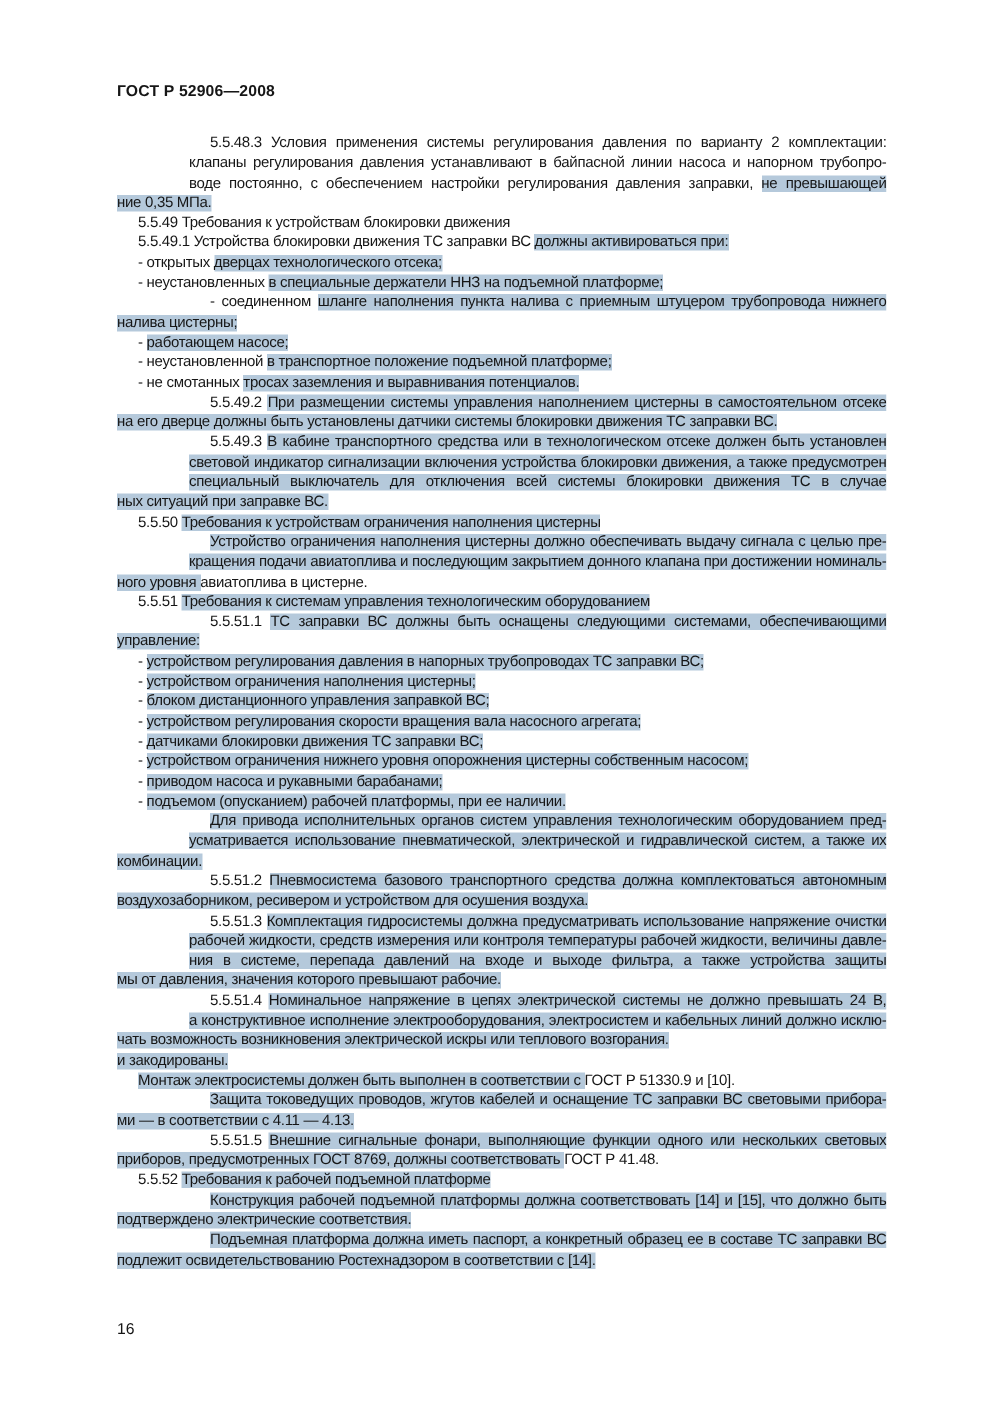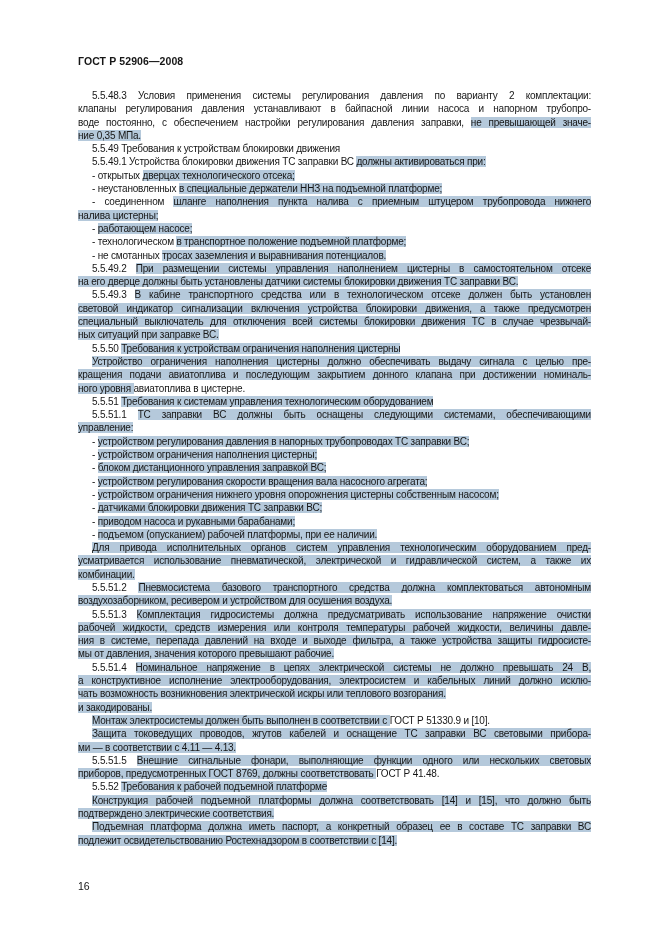--- a/index.html
+++ b/index.html
@@ -31,21 +31,21 @@
   }
   .line {
     font-size: 10px;
     letter-spacing: -0.2px;
     line-height: 13.3px;
     height: 13.3px;
     overflow: hidden;
     text-align: justify;
   }
   .line.ind { text-indent: 14px; }
-  .line.just { text-align-last: justify; }
+  .line.just { text-align-last: justify; margin-left: 48px; }
   .hl { background: var(--hl); }
   .page-number {
     position: absolute;
     left: 78px; top: 869px;
     font-size: 10.5px;
     margin-top: 11px;
   }
 </style>
 </head>
 <body>
@@ -58,41 +58,41 @@
       <div class="line just"><span>клапаны регулирования давления устанавливают в байпасной линии насоса и напорном трубопро-</span></div>
       <div class="line just"><span>воде постоянно, с обеспечением настройки регулирования давления заправки, </span><span class="hl">не превышающей значе-</span></div>
       <div class="line"><span class="hl">ние 0,35 МПа.</span></div>
       <div class="line ind"><span>5.5.49 Требования к устройствам блокировки движения</span></div>
       <div class="line ind"><span>5.5.49.1 Устройства блокировки движения ТС заправки ВС </span><span class="hl">должны активироваться при:</span></div>
       <div class="line ind"><span>- открытых </span><span class="hl">дверцах технологического отсека;</span></div>
       <div class="line ind"><span>- неустановленных </span><span class="hl">в специальные держатели ННЗ на подъемной платформе;</span></div>
       <div class="line ind just"><span>- соединенном </span><span class="hl">шланге наполнения пункта налива с приемным штуцером трубопровода нижнего</span></div>
       <div class="line"><span class="hl">налива цистерны;</span></div>
       <div class="line ind"><span>- </span><span class="hl">работающем насосе;</span></div>
-      <div class="line ind"><span>- технологическом </span><span class="hl">в транспортное положение подъемной платформе;</span></div>
+      <div class="line ind"><span>- неустановленной </span><span class="hl">в транспортное положение подъемной платформе;</span></div>
       <div class="line ind"><span>- не смотанных </span><span class="hl">тросах заземления и выравнивания потенциалов.</span></div>
       <div class="line ind just"><span>5.5.49.2 </span><span class="hl">При размещении системы управления наполнением цистерны в самостоятельном отсеке</span></div>
       <div class="line"><span class="hl">на его дверце должны быть установлены датчики системы блокировки движения ТС заправки ВС.</span></div>
       <div class="line ind just"><span>5.5.49.3 </span><span class="hl">В кабине транспортного средства или в технологическом отсеке должен быть установлен</span></div>
       <div class="line just"><span class="hl">световой индикатор сигнализации включения устройства блокировки движения, а также предусмотрен</span></div>
       <div class="line just"><span class="hl">специальный выключатель для отключения всей системы блокировки движения ТС в случае чрезвычай-</span></div>
       <div class="line"><span class="hl">ных ситуаций при заправке ВС.</span></div>
       <div class="line ind"><span>5.5.50 </span><span class="hl">Требования к устройствам ограничения наполнения цистерны</span></div>
       <div class="line ind just"><span class="hl">Устройство ограничения наполнения цистерны должно обеспечивать выдачу сигнала с целью пре-</span></div>
       <div class="line just"><span class="hl">кращения подачи авиатоплива и последующим закрытием донного клапана при достижении номиналь-</span></div>
       <div class="line"><span class="hl">ного уровня </span><span>авиатоплива в цистерне.</span></div>
       <div class="line ind"><span>5.5.51 </span><span class="hl">Требования к системам управления технологическим оборудованием</span></div>
       <div class="line ind just"><span>5.5.51.1 </span><span class="hl">ТС заправки ВС должны быть оснащены следующими системами, обеспечивающими</span></div>
       <div class="line"><span class="hl">управление:</span></div>
       <div class="line ind"><span>- </span><span class="hl">устройством регулирования давления в напорных трубопроводах ТС заправки ВС;</span></div>
       <div class="line ind"><span>- </span><span class="hl">устройством ограничения наполнения цистерны;</span></div>
       <div class="line ind"><span>- </span><span class="hl">блоком дистанционного управления заправкой ВС;</span></div>
       <div class="line ind"><span>- </span><span class="hl">устройством регулирования скорости вращения вала насосного агрегата;</span></div>
+      <div class="line ind"><span>- </span><span class="hl">датчиками блокировки движения ТС заправки ВС;</span></div>
       <div class="line ind"><span>- </span><span class="hl">устройством ограничения нижнего уровня опорожнения цистерны собственным насосом;</span></div>
-      <div class="line ind"><span>- </span><span class="hl">датчиками блокировки движения ТС заправки ВС;</span></div>
       <div class="line ind"><span>- </span><span class="hl">приводом насоса и рукавными барабанами;</span></div>
       <div class="line ind"><span>- </span><span class="hl">подъемом (опусканием) рабочей платформы, при ее наличии.</span></div>
       <div class="line ind just"><span class="hl">Для привода исполнительных органов систем управления технологическим оборудованием пред-</span></div>
       <div class="line just"><span class="hl">усматривается использование пневматической, электрической и гидравлической систем, а также их</span></div>
       <div class="line"><span class="hl">комбинации.</span></div>
       <div class="line ind just"><span>5.5.51.2 </span><span class="hl">Пневмосистема базового транспортного средства должна комплектоваться автономным</span></div>
       <div class="line"><span class="hl">воздухозаборником, ресивером и устройством для осушения воздуха.</span></div>
       <div class="line ind just"><span>5.5.51.3 </span><span class="hl">Комплектация гидросистемы должна предусматривать использование напряжение очистки</span></div>
       <div class="line just"><span class="hl">рабочей жидкости, средств измерения или контроля температуры рабочей жидкости, величины давле-</span></div>
       <div class="line just"><span class="hl">ния в системе, перепада давлений на входе и выходе фильтра, а также устройства защиты гидросисте-</span></div>

